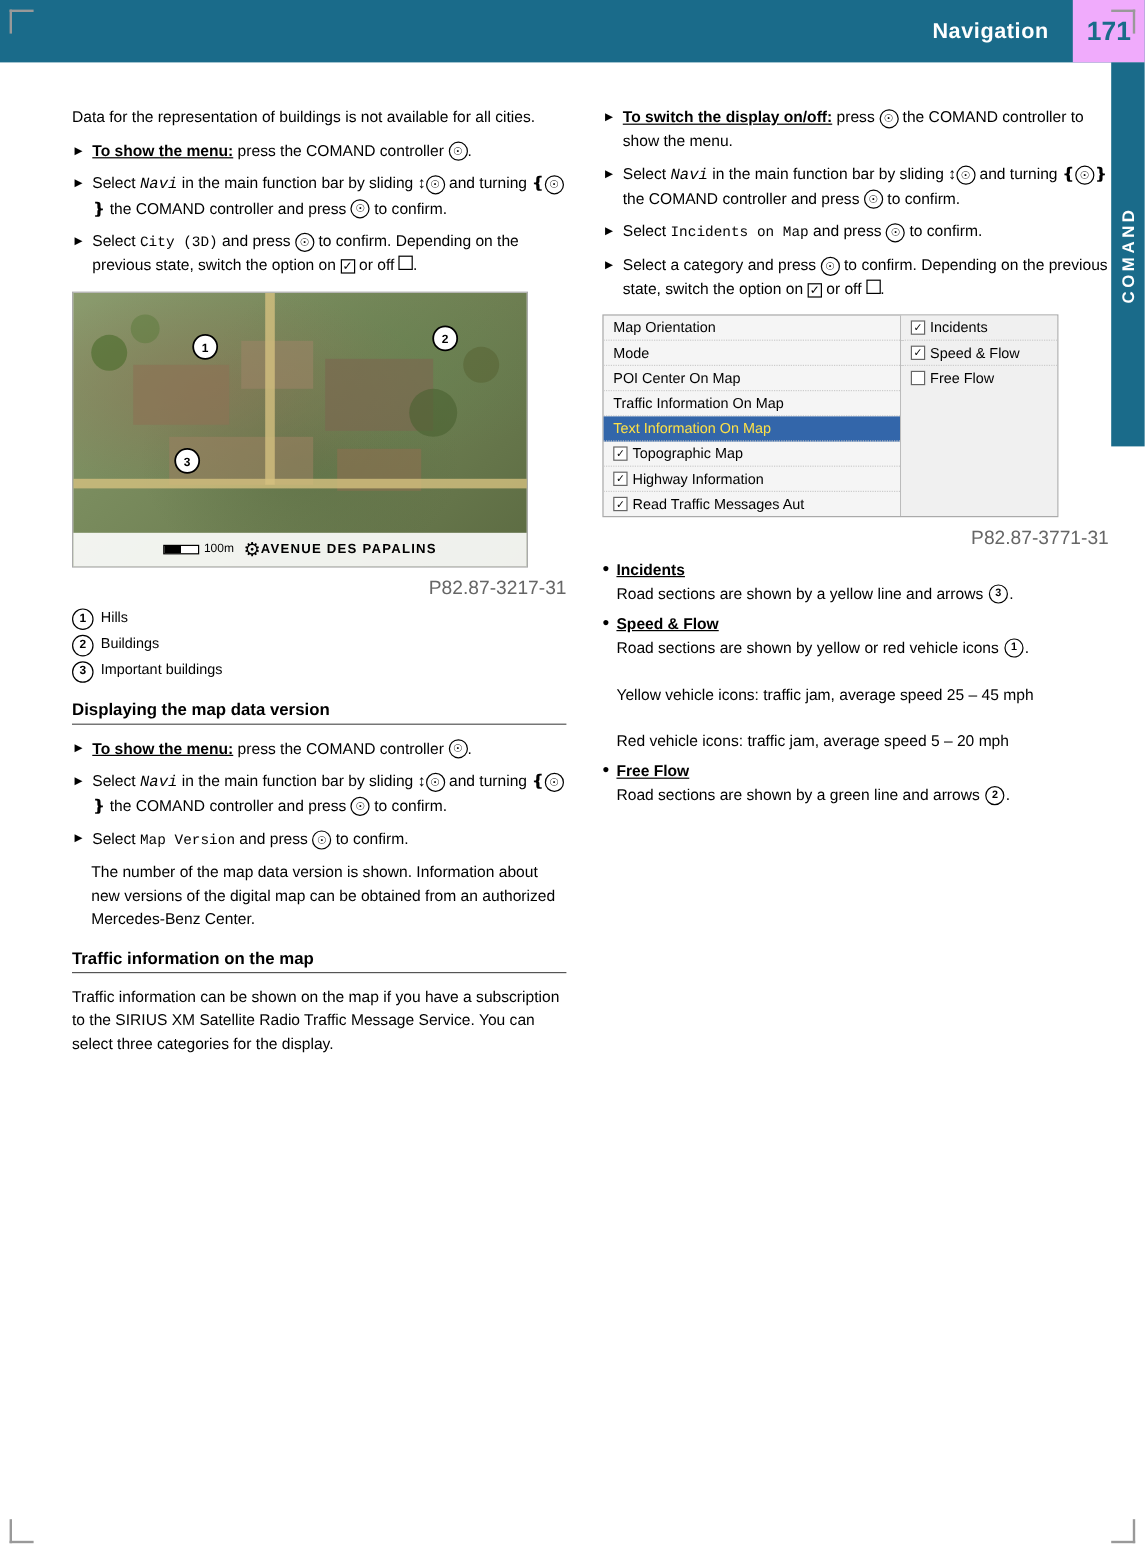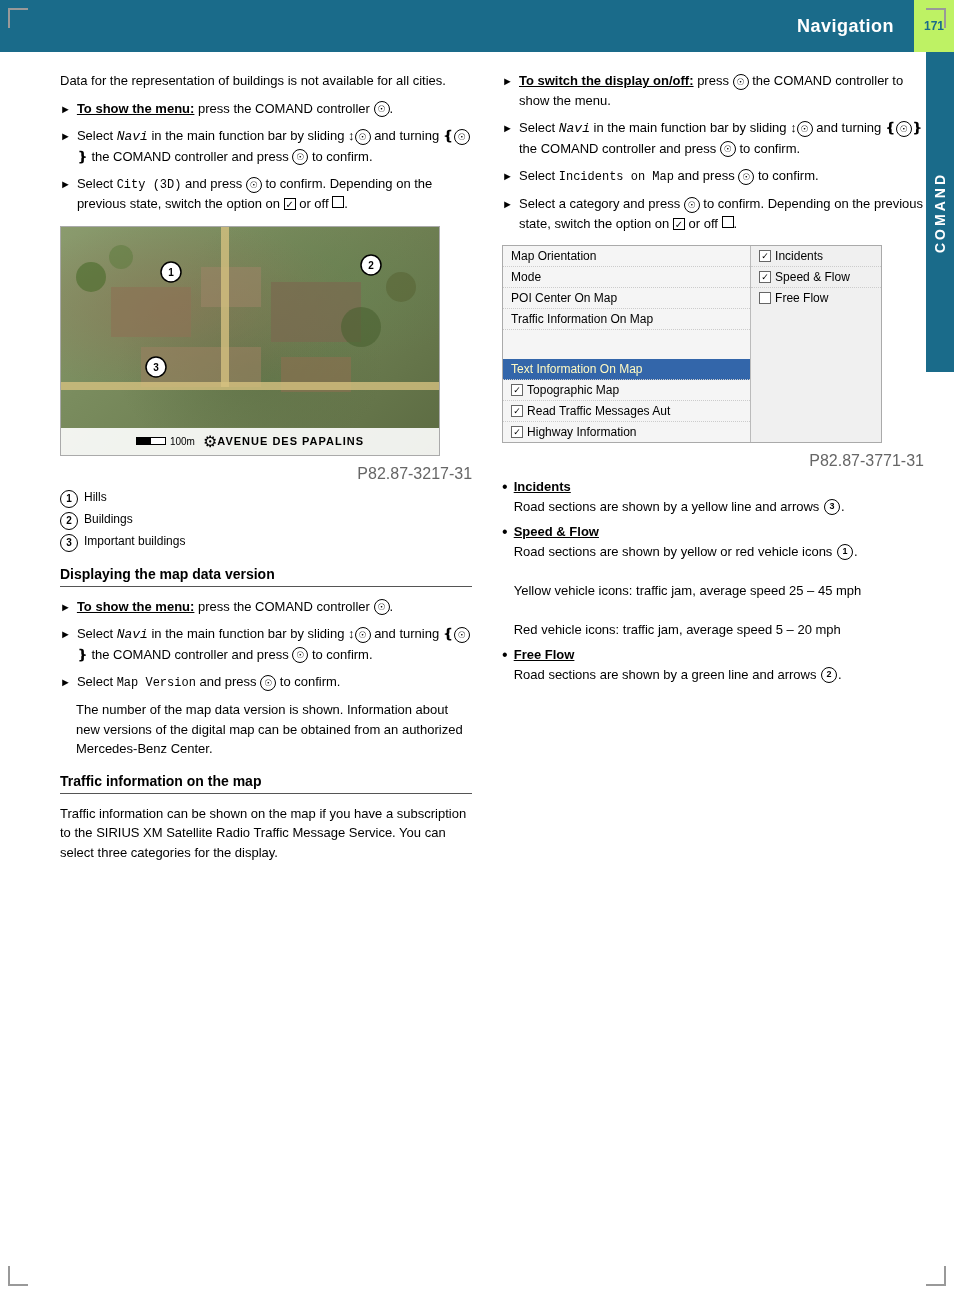--- a/index.html
+++ b/index.html
@@ -23,26 +23,26 @@
       padding-right: 0;
     }
     .header-title {
       color: #fff;
       font-size: 18px;
       font-weight: bold;
       padding-right: 20px;
       letter-spacing: 0.5px;
     }
     .header-page-num {
-      background: #bef264;
+      background: #f0abfc;
       color: #1a6b8a;
-      font-size: 12px;
+      font-size: 22px;
       font-weight: bold;
       height: 52px;
-      width: 40px;
+      width: 60px;
       display: flex;
       align-items: center;
       justify-content: center;
     }
 
     
     .side-tab {
       position: absolute;
       right: 0;
       top: 52px;
@@ -58,21 +58,21 @@
       font-size: 14px;
       font-weight: bold;
       writing-mode: vertical-rl;
       transform: rotate(180deg);
       letter-spacing: 3px;
     }
 
     
     .content {
       display: flex;
-      padding: 19px 30px 20px 60px;
+      padding: 36px 30px 20px 60px;
     }
     .left-col {
       width: 440px;
       padding-right: 20px;
     }
     .right-col {
       width: 440px;
       padding-left: 10px;
     }
 
@@ -406,34 +406,34 @@
           </div>
           <div class="menu-row">
             <span class="menu-row-label">Mode</span>
           </div>
           <div class="menu-row">
             <span class="menu-row-label">POI Center On Map</span>
           </div>
           <div class="menu-row">
             <span class="menu-row-label">Traffic Information On Map</span>
           </div>
-          <div class="menu-row" style="background:#3366aa;color:#fef9c3;margin-top:29px;">
+          <div class="menu-row" style="background:#3366aa;color:#fde047;">
             <span class="menu-row-label">Text Information On Map</span>
           </div>
           <div class="menu-row">
             <span class="menu-checkbox checked"></span>
             <span class="menu-row-label">Topographic Map</span>
           </div>
           <div class="menu-row">
             <span class="menu-checkbox checked"></span>
+            <span class="menu-row-label">Highway Information</span>
+          </div>
+          <div class="menu-row">
+            <span class="menu-checkbox checked"></span>
             <span class="menu-row-label">Read Traffic Messages Aut</span>
-          </div>
-          <div class="menu-row">
-            <span class="menu-checkbox checked"></span>
-            <span class="menu-row-label">Highway Information</span>
           </div>
         </div>
         <div class="menu-right">
           <div class="menu-row">
             <span class="menu-checkbox checked"></span>
             <span class="menu-row-label">Incidents</span>
           </div>
           <div class="menu-row">
             <span class="menu-checkbox checked"></span>
             <span class="menu-row-label">Speed &amp; Flow</span>

